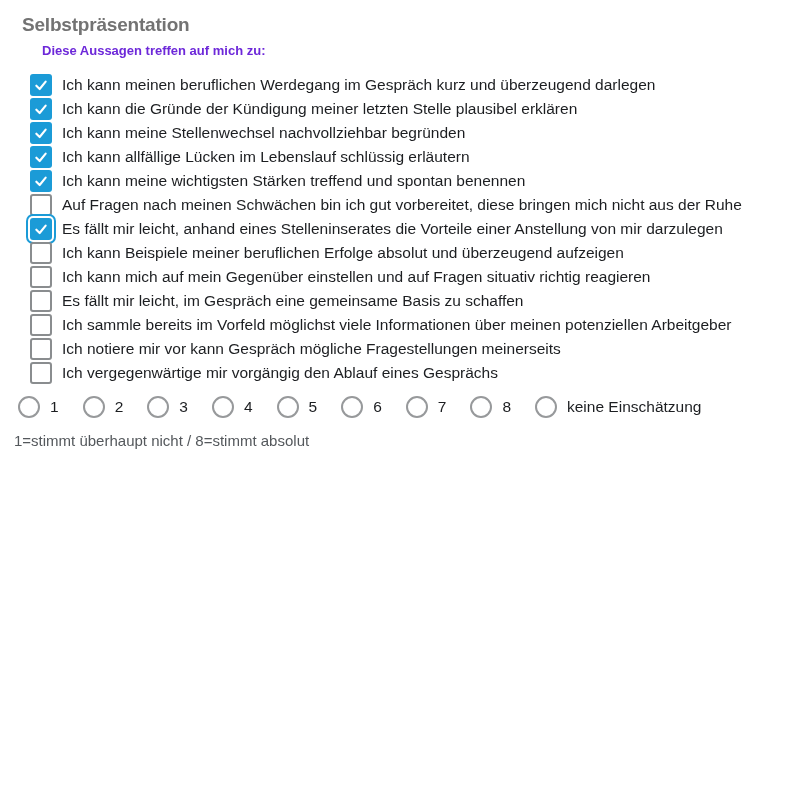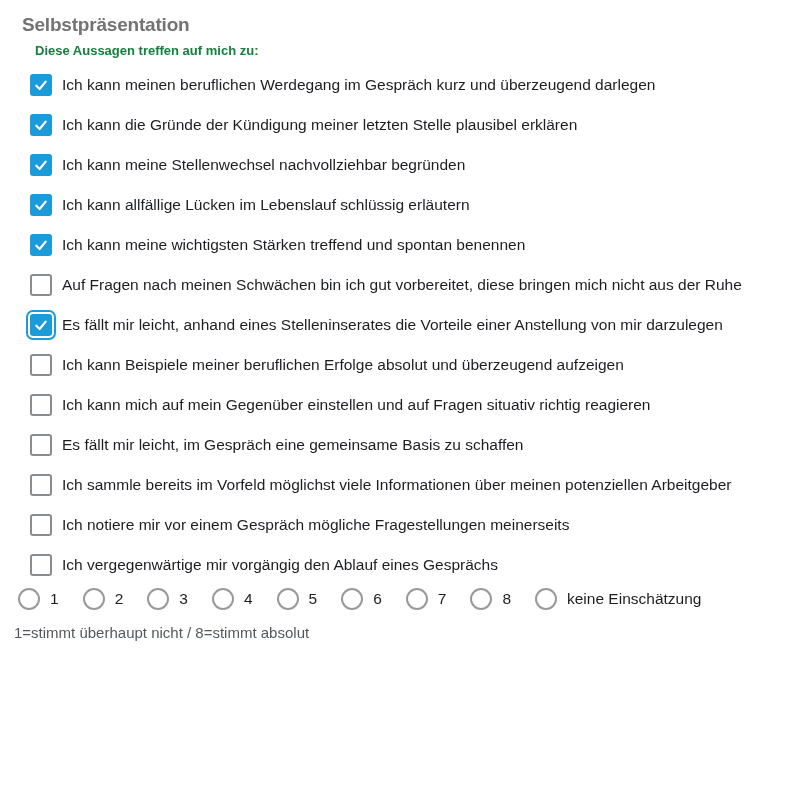--- a/index.html
+++ b/index.html
@@ -7,22 +7,22 @@
   html,body { margin:0; padding:0; }
   body {
     width:789px; height:799px; background:#fff; overflow:hidden;
     font-family:"Liberation Sans", sans-serif; color:var(--text);
   }
   .page { padding:10px 20px 0 22px; }
   .title {
     font-size:19px; font-weight:bold; color:#737373;
     letter-spacing:-0.2px; margin:4px 0 7px 0;
   }
-  .subtitle { margin-left:13px; font-size:13px; font-weight:bold; color:#15803d; }
-  .cb-list { margin:15px 0 0 8px; display:flex; flex-direction:column; gap:16px; }
+  .subtitle { margin-left:20px; font-size:13px; font-weight:bold; color:#6d28d9; }
+  .cb-list { margin:15px 0 0 8px; display:flex; flex-direction:column; }
   .cb-row { display:flex; align-items:flex-start; gap:10px; }
   .checkbox {
     flex:0 0 auto; width:22px; height:22px; border-radius:3px; margin-top:1px; cursor:pointer;
   }
   .checkbox.unchecked { background:#fff; border:2px solid var(--cb-border); }
   .checkbox.checked {
     background:var(--blue); display:flex; align-items:center; justify-content:center;
   }
   .checkbox.focused { box-shadow: 0 0 0 2px #fff, 0 0 0 4px var(--blue); }
   .checkbox svg { display:block; }
@@ -111,21 +111,21 @@
       <div class="cb-row">
         <span class="checkbox unchecked"></span>
         <label>Es fällt mir leicht, im Gespräch eine gemeinsame Basis zu schaffen</label>
       </div>
       <div class="cb-row">
         <span class="checkbox unchecked"></span>
         <label>Ich sammle bereits im Vorfeld möglichst viele Informationen über meinen potenziellen Arbeitgeber</label>
       </div>
       <div class="cb-row">
         <span class="checkbox unchecked"></span>
-        <label>Ich notiere mir vor einem Gespräch mögliche Fragestellungen meinerseits</label>
+        <label>Ich notiere mir vor kann Gespräch mögliche Fragestellungen meinerseits</label>
       </div>
       <div class="cb-row">
         <span class="checkbox unchecked"></span>
         <label>Ich vergegenwärtige mir vorgängig den Ablauf eines Gesprächs</label>
       </div>
     </div>
 
   <div class="radio-row">
       <div class="radio-item">
         <span class="radio"></span>

